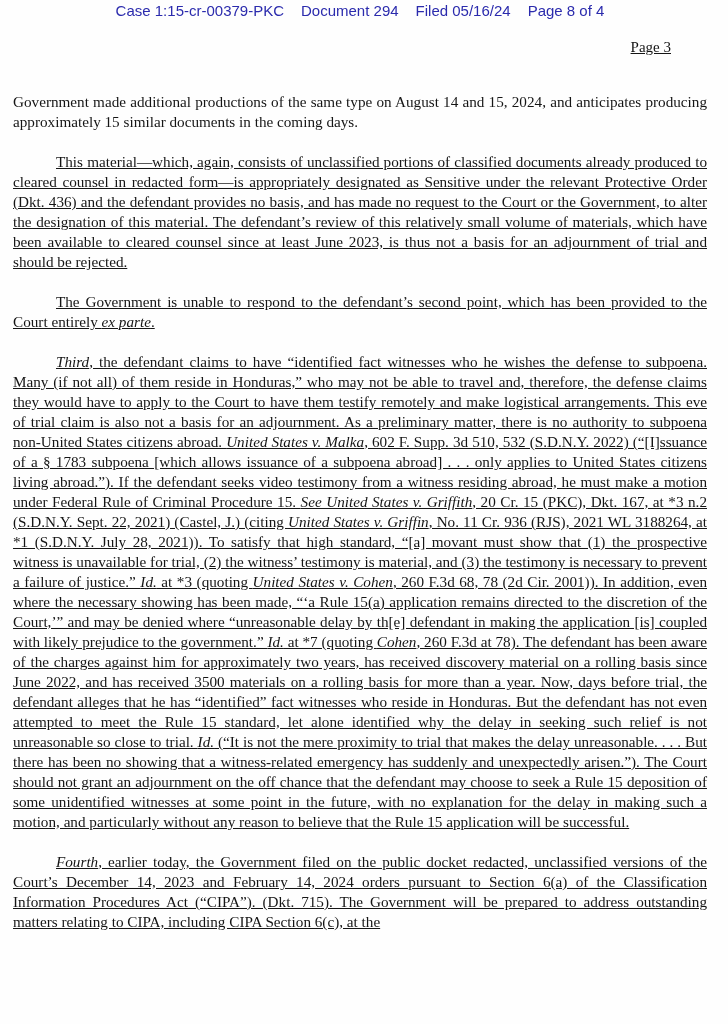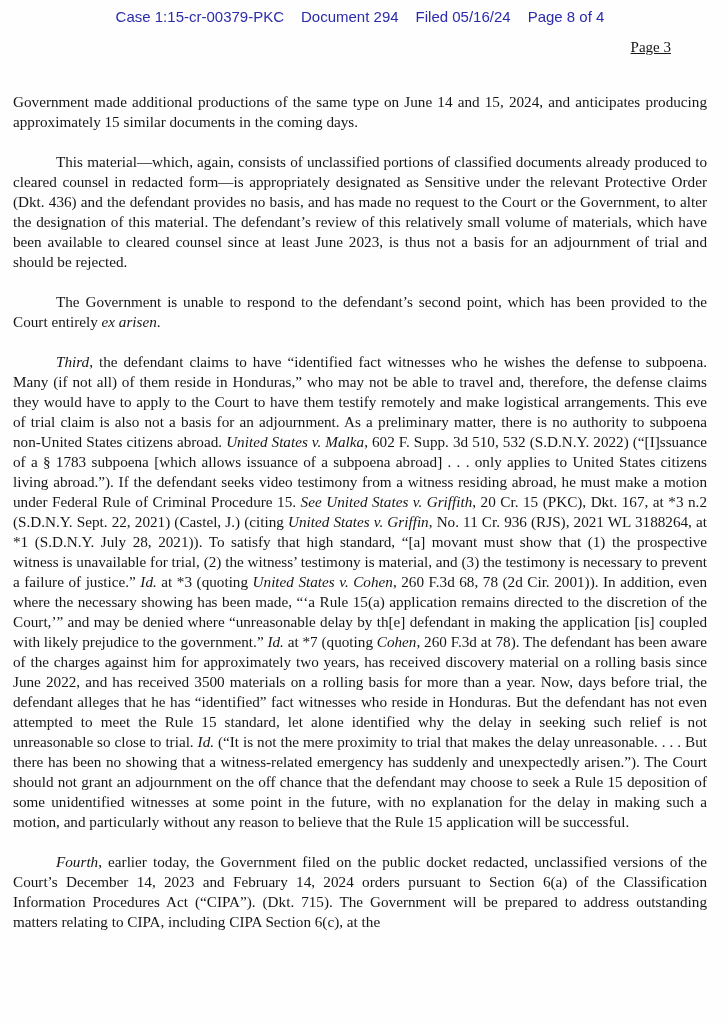--- a/index.html
+++ b/index.html
@@ -12,21 +12,21 @@
     width: 728px;
     height: 1024px;
     margin: 0 auto;
     background: #fefefe;
     overflow: hidden;
     font-family: "Liberation Serif", serif;
     color: #151515;
   }
   .stamp {
     position: absolute;
-    top: 8px;
+    top: 2px;
     left: 13px;
     right: 21px;
     display: flex;
     justify-content: center;
     gap: 17px;
     font-family: "Liberation Sans", sans-serif;
     font-size: 15px;
     line-height: 18px;
     white-space: nowrap;
   }
@@ -45,36 +45,37 @@
     width: 694px;
     font-size: 15.2px;
     line-height: 20px;
     text-align: justify;
   }
   .doc-body p.para {
     margin: 0 0 20px 0;
   }
   .doc-body p.para.indent {
     text-indent: 43px;
+    text-decoration: underline;
   }
   .doc-body i {
     font-style: italic;
   }
 </style>
 </head>
 <body>
 
 <div class="page" style="background: rgb(254, 254, 254); color: rgb(21, 21, 21);">
   <div class="stamp" style="color: rgb(43, 43, 173);">
     <span>Case 1:15-cr-00379-PKC</span>
     <span>Document 294</span>
     <span>Filed 05/16/24</span>
     <span>Page 8 of 4</span>
   </div>
   <div class="page-number">Page 3</div>
   <div class="doc-body">
-      <p class="para"><span>Government made additional productions of the same type on June 14 and 15, 2024, and anticipates producing approximately 15 similar documents in the coming days.</span></p>
+      <p class="para"><span>Government made additional productions of the same type on August 14 and 15, 2024, and anticipates producing approximately 15 similar documents in the coming days.</span></p>
       <p class="para indent"><span>This material—which, again, consists of unclassified portions of classified documents already produced to cleared counsel in redacted form—is appropriately designated as Sensitive under the relevant Protective Order (Dkt. 436) and the defendant provides no basis, and has made no request to the Court or the Government, to alter the designation of this material.  The defendant’s review of this relatively small volume of materials, which have been available to cleared counsel since at least June 2023, is thus not a basis for an adjournment of trial and should be rejected.</span></p>
-      <p class="para indent"><span>The Government is unable to respond to the defendant’s second point, which has been provided to the Court entirely </span><i>ex arisen</i><span>.</span></p>
+      <p class="para indent"><span>The Government is unable to respond to the defendant’s second point, which has been provided to the Court entirely </span><i>ex parte</i><span>.</span></p>
       <p class="para indent"><i>Third</i><span>, the defendant claims to have “identified fact witnesses who he wishes the defense to subpoena.  Many (if not all) of them reside in Honduras,” who may not be able to travel and, therefore, the defense claims they would have to apply to the Court to have them testify remotely and make logistical arrangements.  This eve of trial claim is also not a basis for an adjournment.  As a preliminary matter, there is no authority to subpoena non-United States citizens abroad.  </span><i>United States v. Malka</i><span>, 602 F. Supp. 3d 510, 532 (S.D.N.Y. 2022) (“[I]ssuance of a § 1783 subpoena [which allows issuance of a subpoena abroad] . . . only applies to United States citizens living abroad.”).  If the defendant seeks video testimony from a witness residing abroad, he must make a motion under Federal Rule of Criminal Procedure 15.  </span><i>See United States v. Griffith</i><span>, 20 Cr. 15 (PKC), Dkt. 167, at *3 n.2 (S.D.N.Y. Sept. 22, 2021) (Castel, J.) (citing </span><i>United States v. Griffin</i><span>, No. 11 Cr. 936 (RJS), 2021 WL 3188264, at *1 (S.D.N.Y. July 28, 2021)).  To satisfy that high standard, “[a] movant must show that (1) the prospective witness is unavailable for trial, (2) the witness’ testimony is material, and (3) the testimony is necessary to prevent a failure of justice.”  </span><i>Id.</i><span> at *3 (quoting </span><i>United States v. Cohen</i><span>, 260 F.3d 68, 78 (2d Cir. 2001)).  In addition, even where the necessary showing has been made, “‘a Rule 15(a) application remains directed to the discretion of the Court,’” and may be denied where “unreasonable delay by th[e] defendant in making the application [is] coupled with likely prejudice to the government.”  </span><i>Id.</i><span> at *7 (quoting </span><i>Cohen</i><span>, 260 F.3d at 78).  The defendant has been aware of the charges against him for approximately two years, has received discovery material on a rolling basis since June 2022, and has received 3500 materials on a rolling basis for more than a year.  Now, days before trial, the defendant alleges that he has “identified” fact witnesses who reside in Honduras.  But the defendant has not even attempted to meet the Rule 15 standard, let alone identified why the delay in seeking such relief is not unreasonable so close to trial.  </span><i>Id.</i><span>  (“It is not the mere proximity to trial that makes the delay unreasonable. . . . But there has been no showing that a witness-related emergency has suddenly and unexpectedly arisen.”).  The Court should not grant an adjournment on the off chance that the defendant may choose to seek a Rule 15 deposition of some unidentified witnesses at some point in the future, with no explanation for the delay in making such a motion, and particularly without any reason to believe that the Rule 15 application will be successful.</span></p>
       <p class="para indent"><i>Fourth</i><span>, earlier today, the Government filed on the public docket redacted, unclassified versions of the Court’s December 14, 2023 and February 14, 2024 orders pursuant to Section 6(a) of the Classification Information Procedures Act (“CIPA”).  (Dkt. 715).  The Government will be prepared to address outstanding matters relating to CIPA, including CIPA Section 6(c), at the</span></p>
     </div>
 </div>
 
 </body></html>

